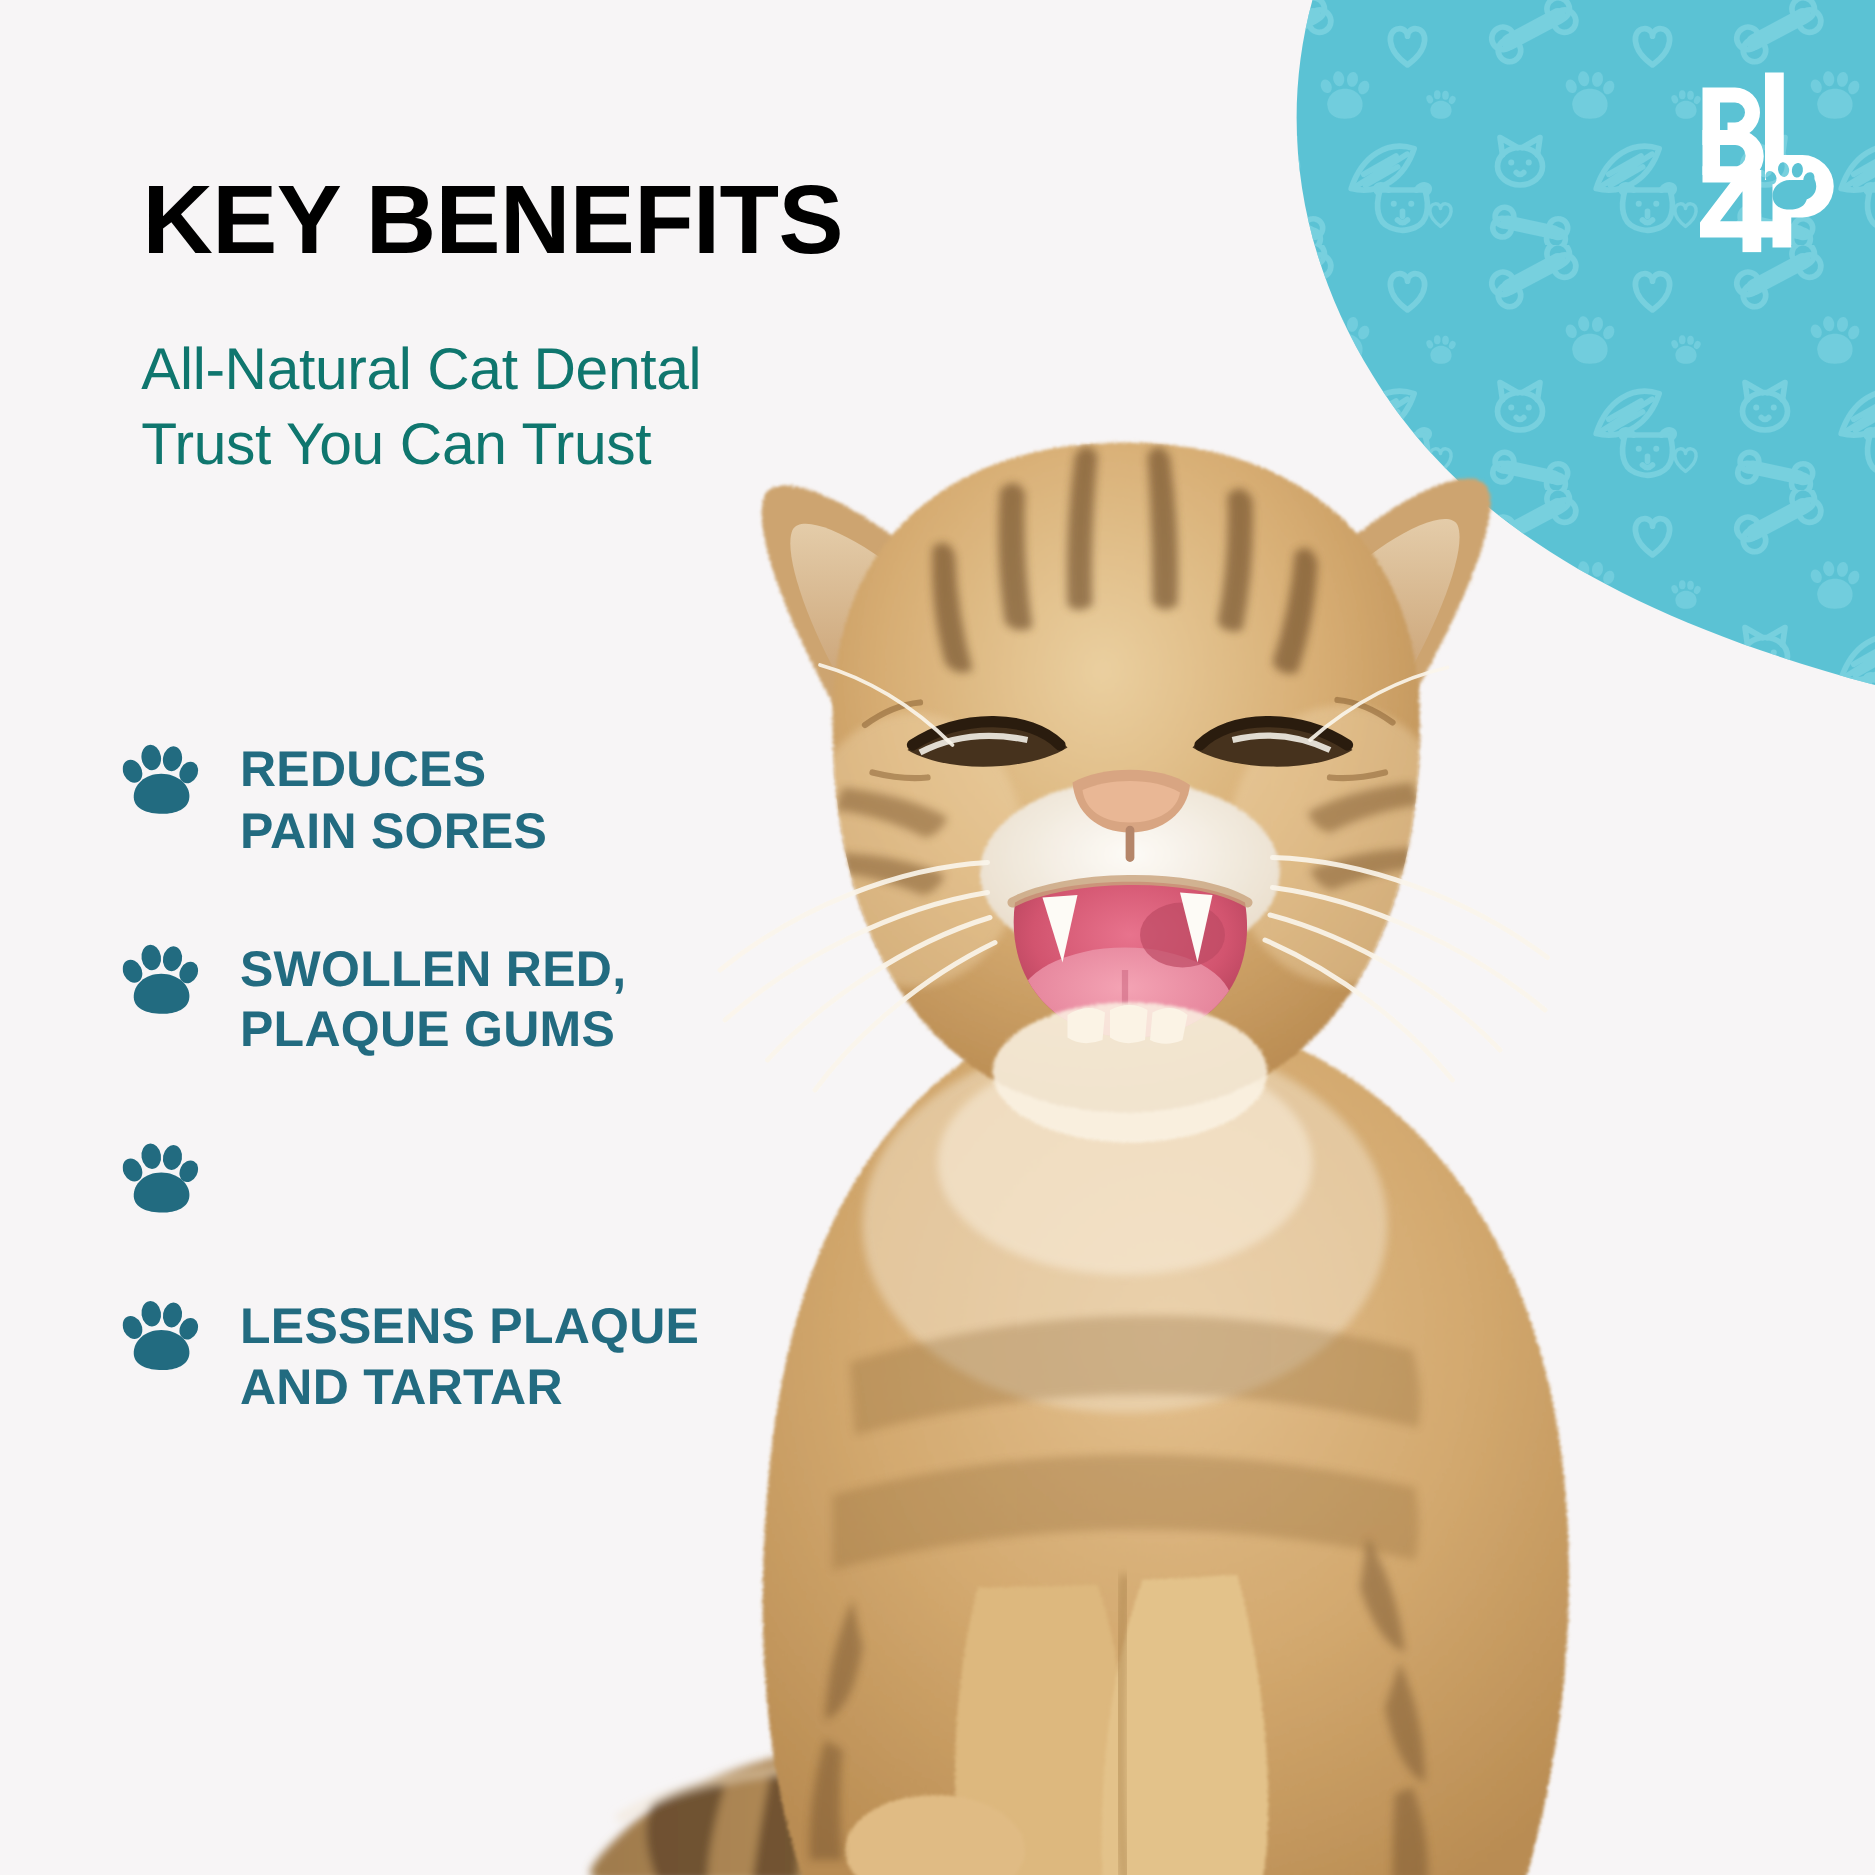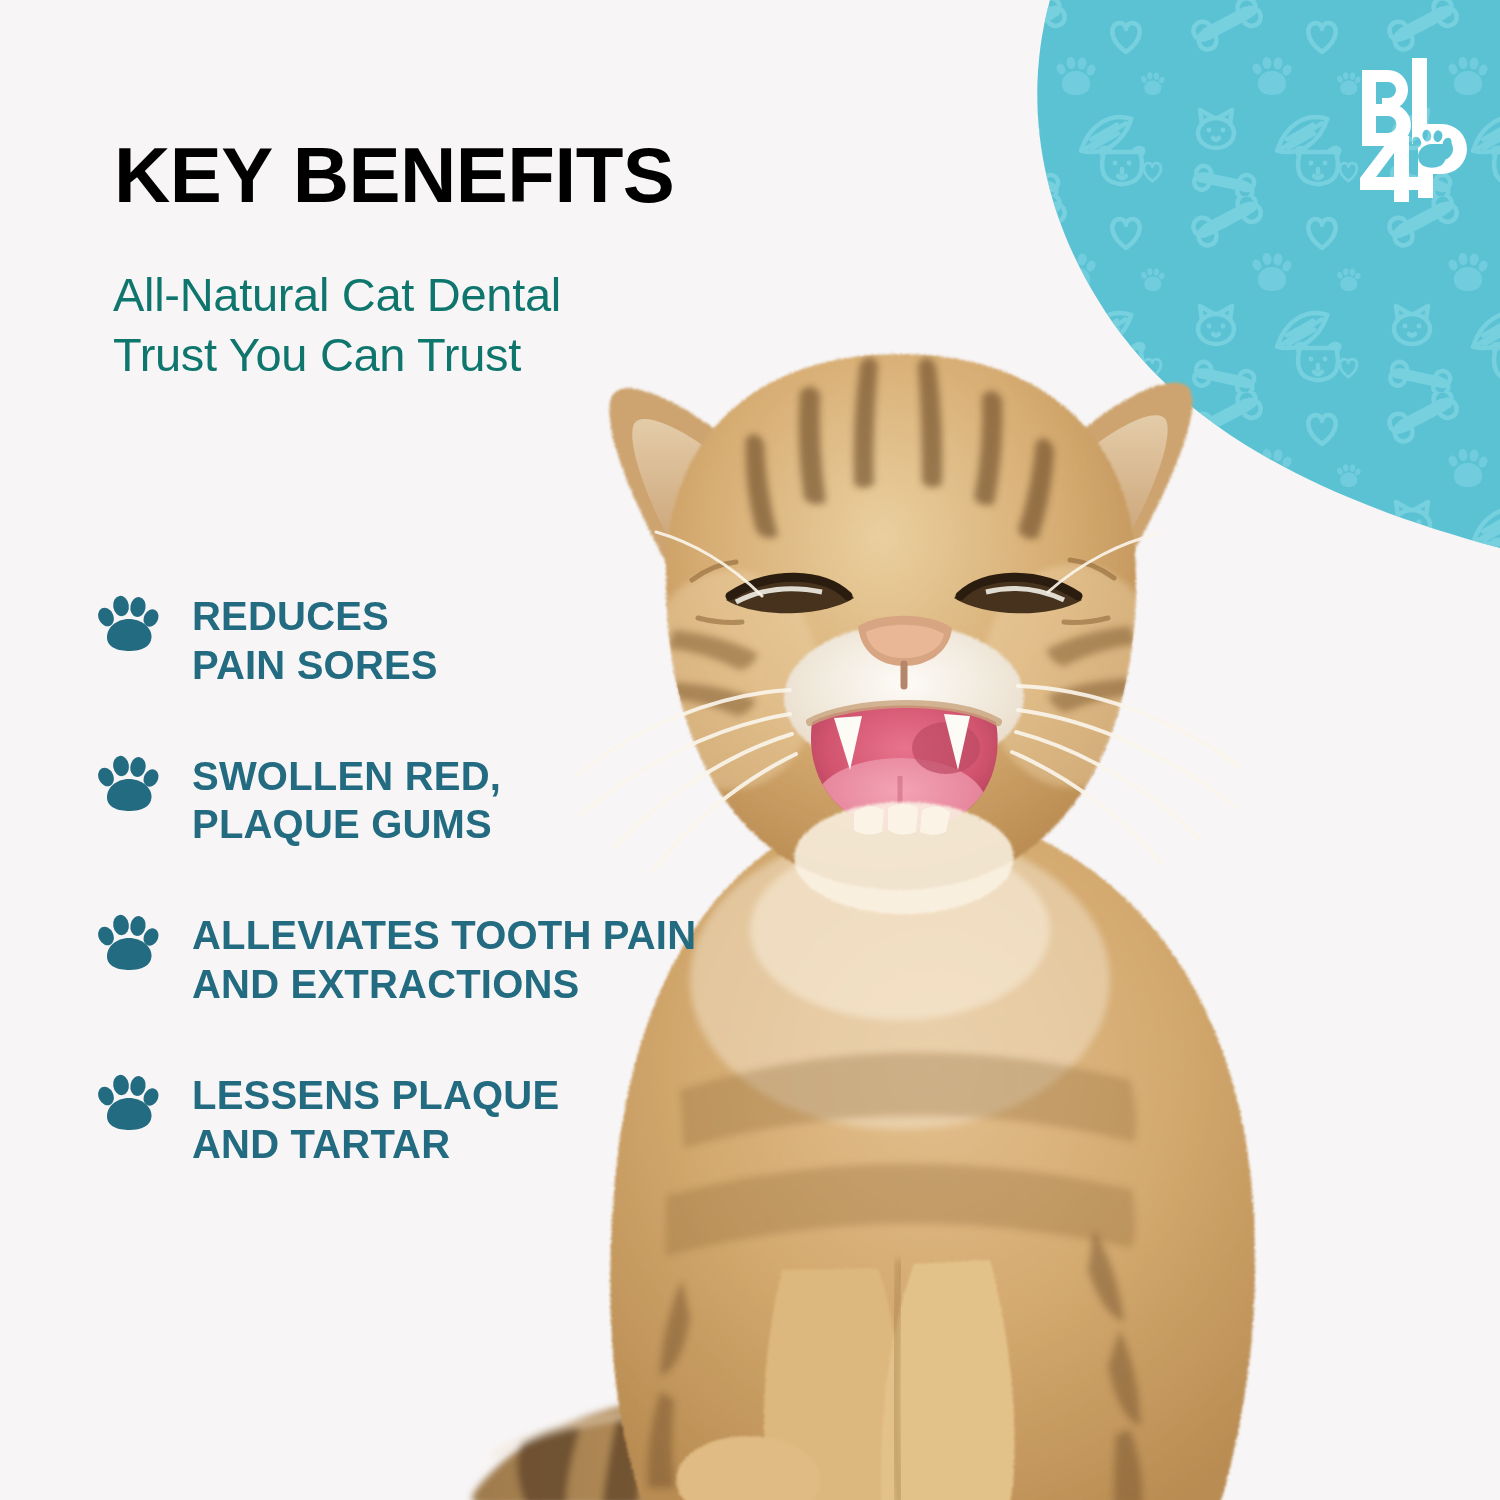--- a/index.html
+++ b/index.html
@@ -260,24 +260,20 @@
           <g fill="#226b80">
             <ellipse cx="8" cy="23" rx="7.4" ry="9.6" transform="rotate(-26 8 23)"></ellipse>
             <ellipse cx="23" cy="12" rx="7.8" ry="10.2" transform="rotate(-9 23 12)"></ellipse>
             <ellipse cx="40" cy="13" rx="7.6" ry="10.0" transform="rotate(10 40 13)"></ellipse>
             <ellipse cx="53" cy="24" rx="7.0" ry="9.0" transform="rotate(27 53 24)"></ellipse>
             <path d="M31 25 C44 25, 54 34, 53.5 43.5 C53 53, 43 57, 31.5 57 C20 57, 9.5 53.5, 9 44
                      C8.5 34, 18 25, 31 25 Z"></path>
           </g>
         </svg>
       </span>
-      <div class="benefit-text">
-        <span class="b-line">ALLEVIATES TOOTH PAIN</span>
-        <span class="b-line">AND EXTRACTIONS</span>
-      </div>
     </div>
 
     <div class="benefit-row">
       <span class="paw-wrap">
         <svg viewBox="0 0 62 62" width="62" height="62">
           <g fill="#226b80">
             <ellipse cx="8" cy="23" rx="7.4" ry="9.6" transform="rotate(-26 8 23)"></ellipse>
             <ellipse cx="23" cy="12" rx="7.8" ry="10.2" transform="rotate(-9 23 12)"></ellipse>
             <ellipse cx="40" cy="13" rx="7.6" ry="10.0" transform="rotate(10 40 13)"></ellipse>
             <ellipse cx="53" cy="24" rx="7.0" ry="9.0" transform="rotate(27 53 24)"></ellipse>

